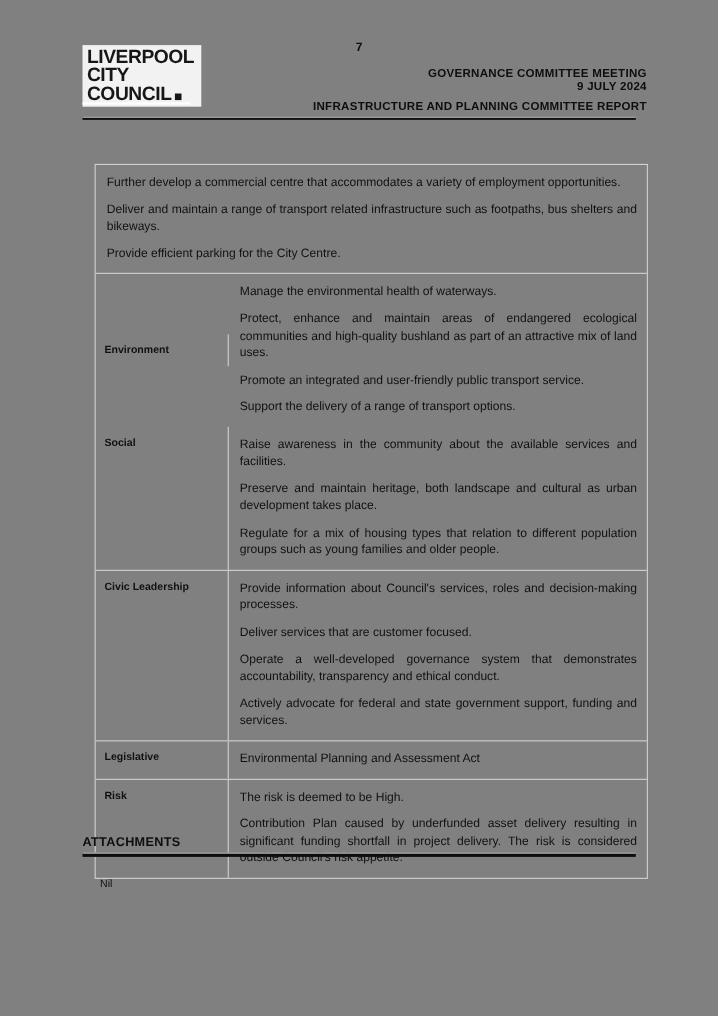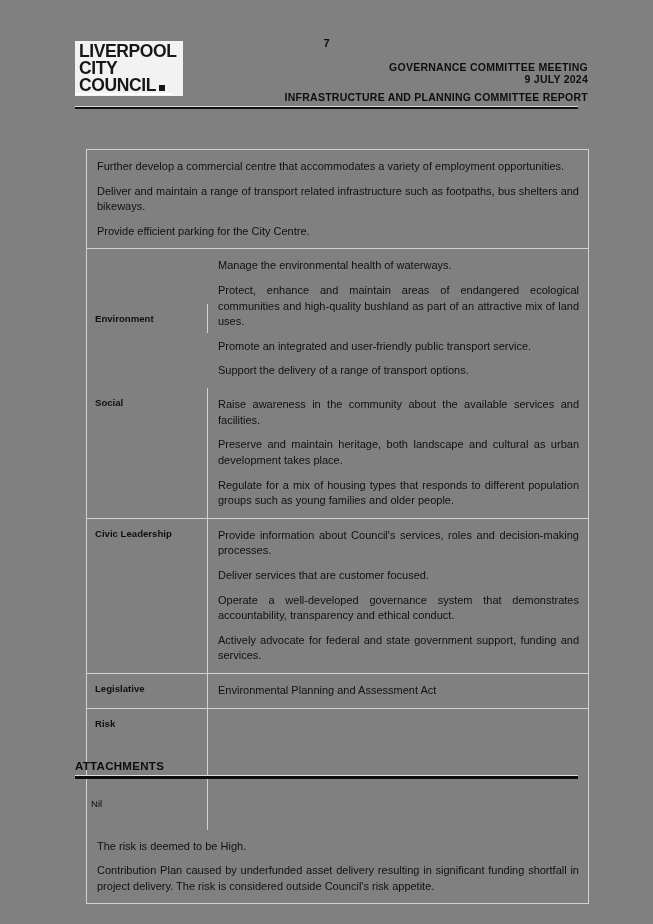--- a/index.html
+++ b/index.html
@@ -130,21 +130,20 @@
     border: 1px solid #d2d2d2;
     box-sizing: border-box;
   }
   .trow {
     display: flex;
     align-items: stretch;
     border-bottom: 1px solid #d2d2d2;
   }
   .trow:last-child {
     border-bottom: none;
-    flex-direction: column;
   }
   .trow.nodivider {
     border-bottom: none;
     align-items: center;
   }
   .tcell-label {
     width: 121px;
     flex: 0 0 121px;
     box-sizing: border-box;
     padding: 9px 6px 8px 8px;
@@ -248,21 +247,21 @@
         <p class="single">Promote an integrated and user-friendly public transport service.</p>
         <p class="single">Support the delivery of a range of transport options.</p>
       </div>
     </div>
 
     <div class="trow">
       <div class="tcell-label">Social</div>
       <div class="tcell-body">
         <p>Raise awareness in the community about the available services and facilities.</p>
         <p>Preserve and maintain heritage, both landscape and cultural as urban development takes place.</p>
-        <p>Regulate for a mix of housing types that responds to different population groups such as young families and older people.</p>
+        <p>Regulate for a mix of housing types that relation to different population groups such as young families and older people.</p>
       </div>
     </div>
 
     <div class="trow">
       <div class="tcell-label">Civic Leadership</div>
       <div class="tcell-body">
         <p>Provide information about Council's services, roles and decision-making processes.</p>
         <p class="single">Deliver services that are customer focused.</p>
         <p>Operate a well-developed governance system that demonstrates accountability, transparency and ethical conduct.</p>
         <p>Actively advocate for federal and state government support, funding and services.</p>

